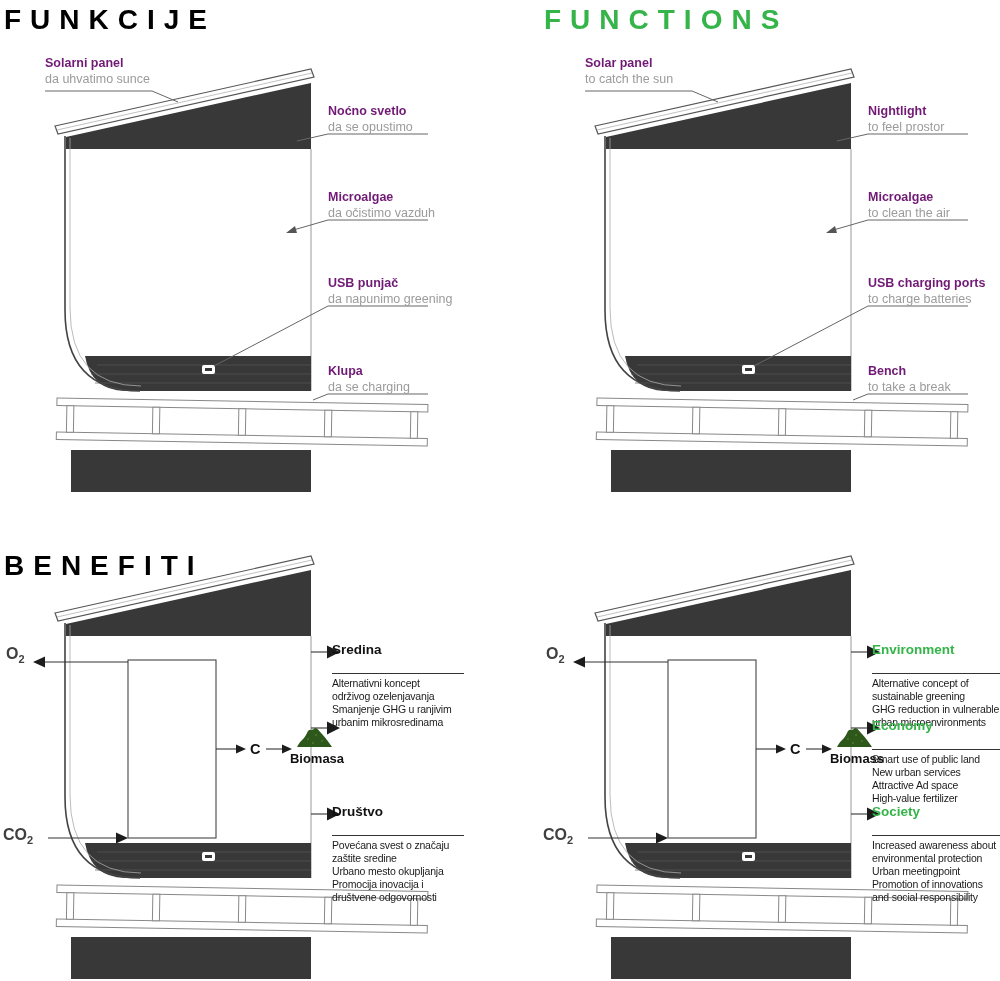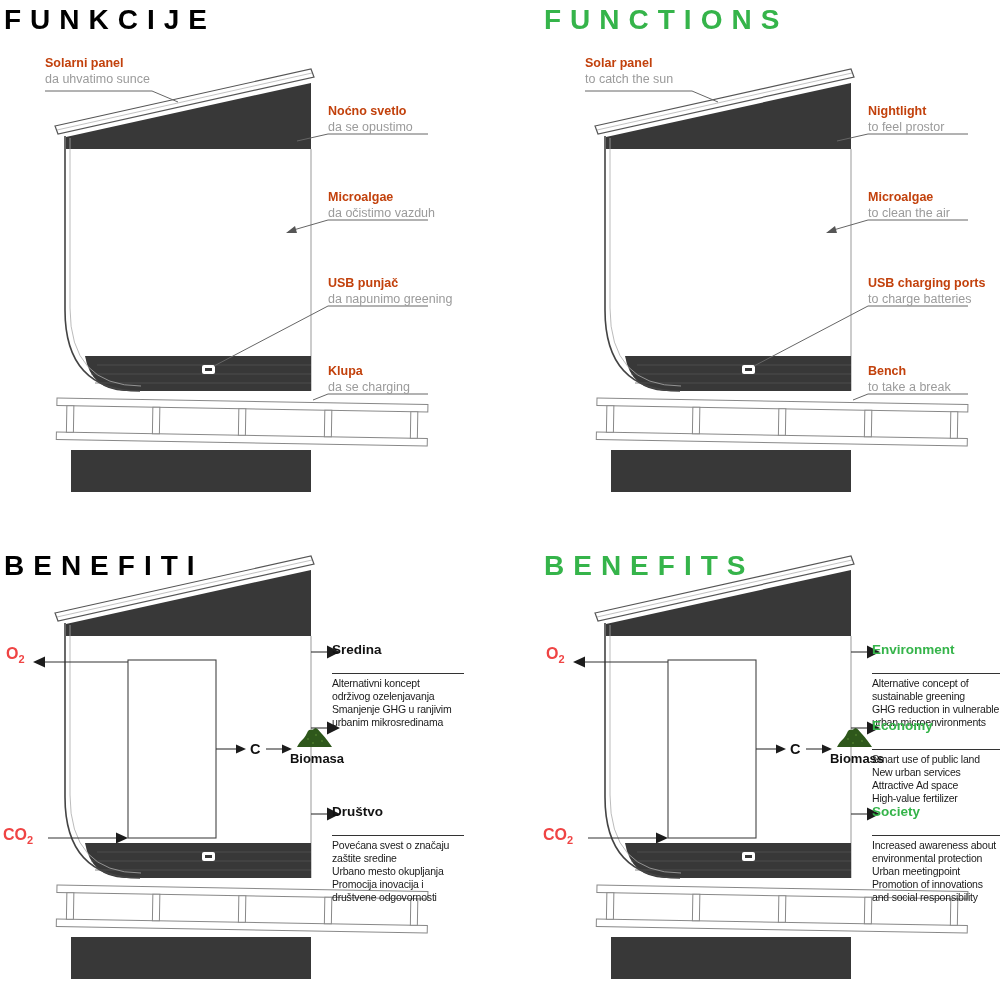--- a/index.html
+++ b/index.html
@@ -17,24 +17,24 @@
   .layer { position:absolute; left:0; top:0; }
 
   .title {
     position:absolute; left:4px; top:4px;
     font-size:28px; font-weight:900; letter-spacing:9px; color:#000;
     white-space:nowrap;
   }
   .title.green { color:#35b44a; }
 
   .callout { position:absolute; font-size:12.5px; line-height:15px; white-space:nowrap; }
-  .callout .ct { font-weight:bold; color:#c2410c; }
+  .callout .ct { font-weight:bold; color:#701a75; }
   .callout .cd { color:#9b9b9b; margin-top:1px; }
 
-  .gas { position:absolute; font-weight:bold; font-size:16px; color:#ef4444; white-space:nowrap; }
+  .gas { position:absolute; font-weight:bold; font-size:16px; color:#404040; white-space:nowrap; }
   .gas sub { font-size:11px; }
 
   .carbon { position:absolute; font-weight:bold; font-size:14.5px; color:#111; }
 
   .biomass-label { position:absolute; font-weight:bold; font-size:13px; color:#111; width:66px; text-align:center; white-space:nowrap; }
 
   .bsection { position:absolute; left:332px; width:132px; }
   .panel.br .bsection { width:140px; }
   .bsection h3 {
     font-size:13.5px; font-weight:bold; color:#111;
@@ -209,21 +209,20 @@
     <h3>Društvo</h3>
     <div class="body">Povećana svest o značaju
 zaštite sredine
 Urbano mesto okupljanja
 Promocija inovacija i
 društvene odgovornosti</div>
   </div>
 </section>
 
 <section class="panel br">
-  <h1 class="title green" style="top:8px">BENEFITS</h1>
   <svg class="layer" width="500" height="439">
     <use href="#kiosk" transform="translate(55,5)"></use>
     <use href="#botlines"></use>
   </svg>
   <svg class="pile" style="left:296px;top:184px" width="38" height="23" viewBox="0 0 38 23">
       <use href="#pileicon"></use>
     </svg>
   <div class="gas" style="left:6px;top:103px"><span>O</span><sub>2</sub></div>
   <div class="gas" style="left:3px;top:284px"><span>CO</span><sub>2</sub></div>
   <div class="carbon" style="left:250px;top:199px">C</div>

